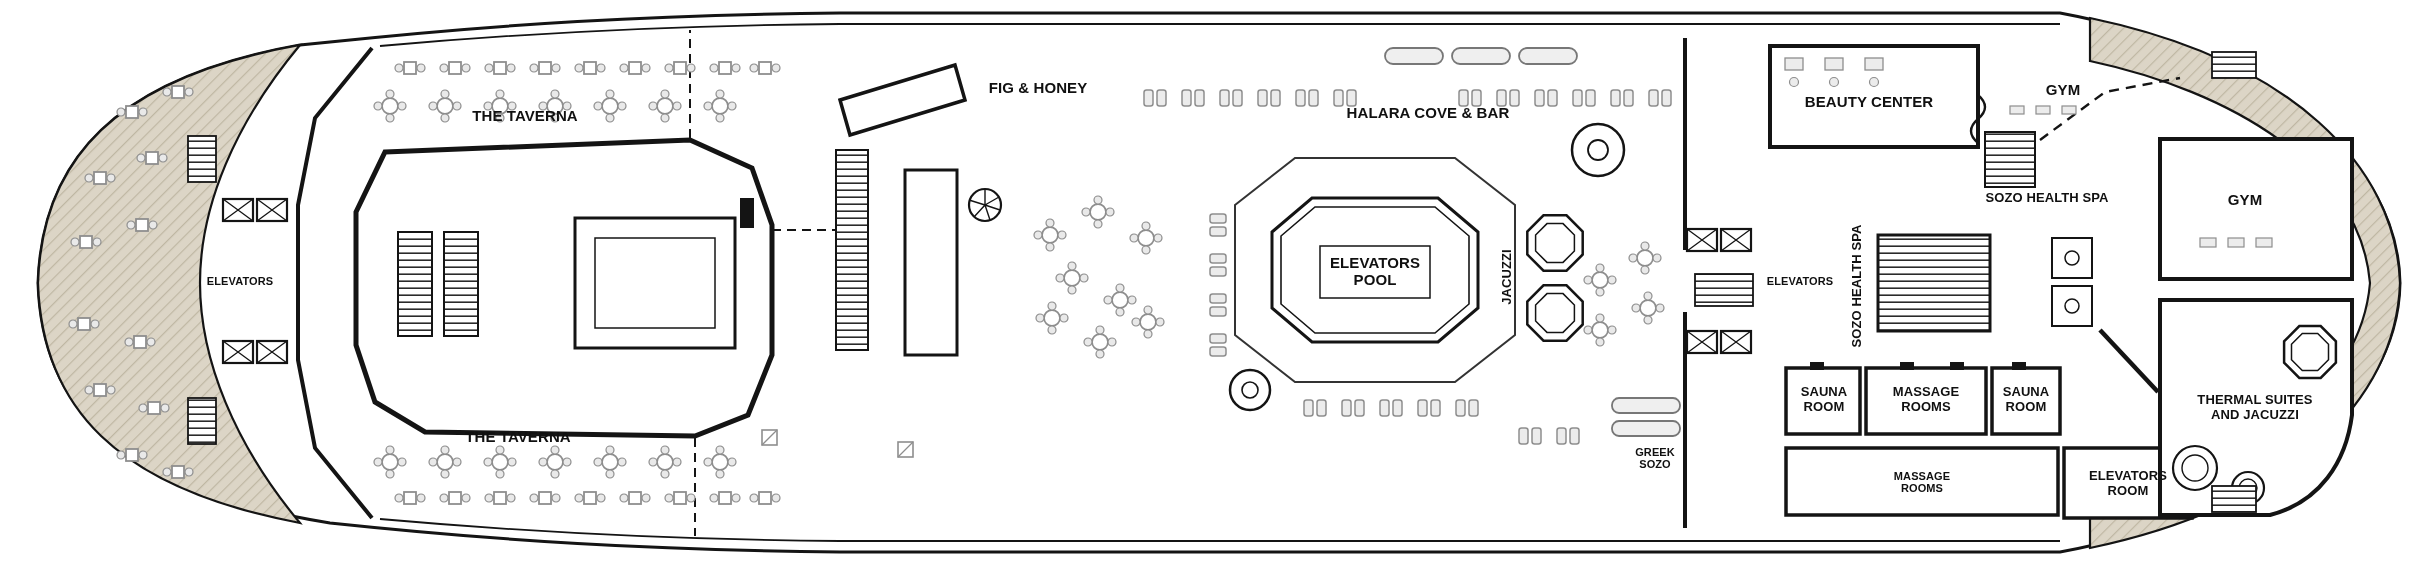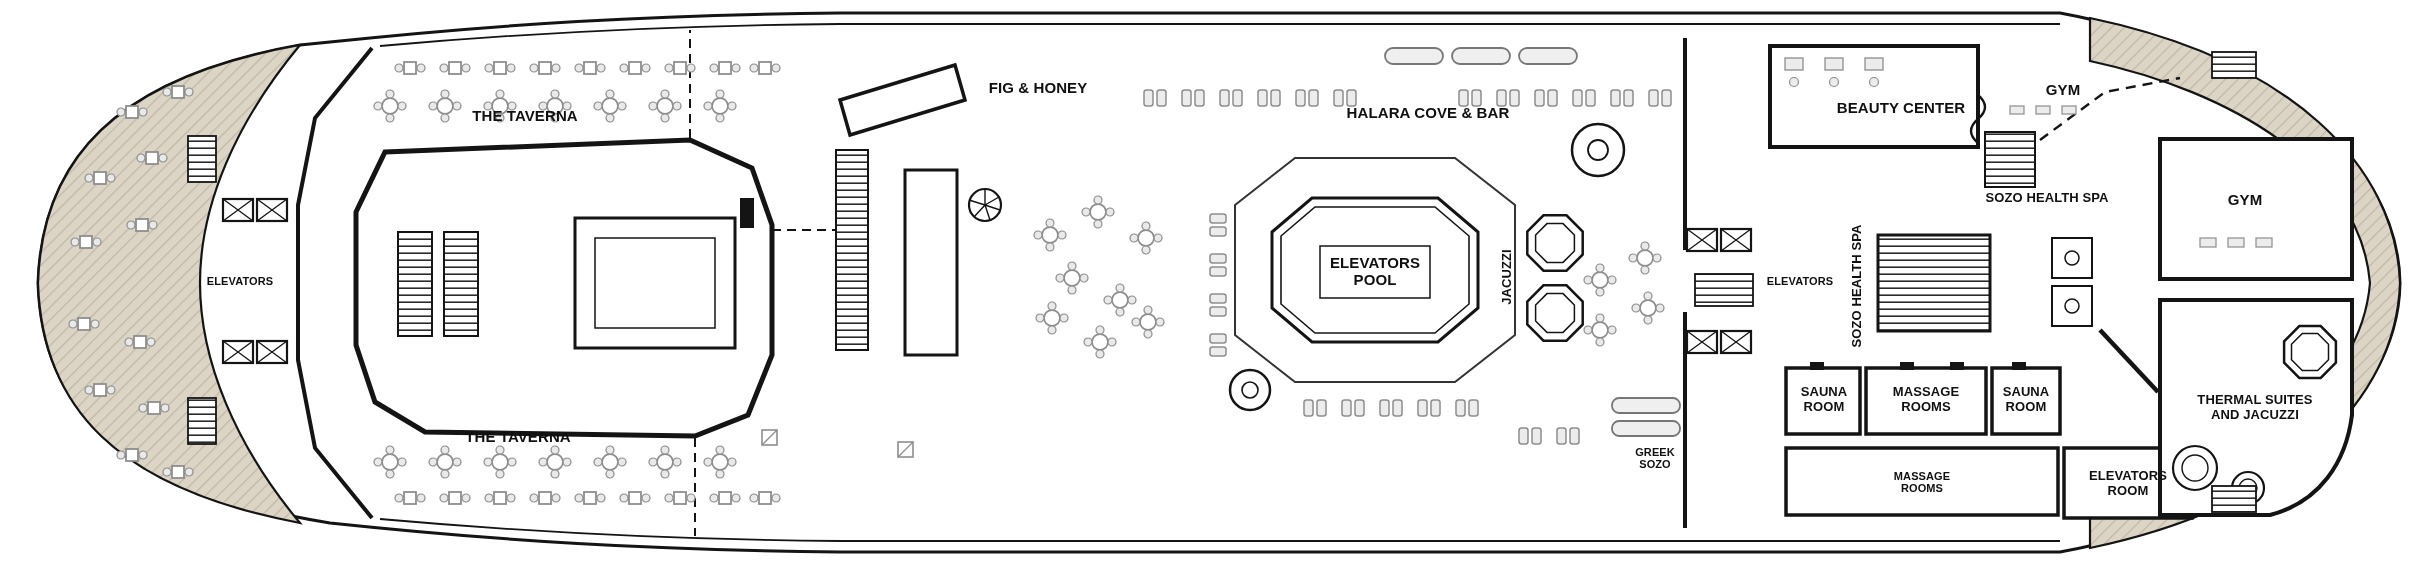--- a/index.html
+++ b/index.html
@@ -295,21 +295,21 @@
 
 <div class="lbl s15" style="left:525px;top:116px;">THE TAVERNA</div>
 <div class="lbl s15" style="left:518px;top:437px;">THE TAVERNA</div>
 <div class="lbl s14" style="left:240px;top:281px;">ELEVATORS</div>
 <div class="lbl s15" style="left:1038px;top:88px;">FIG &amp; HONEY</div>
 <div class="lbl s15" style="left:1428px;top:113px;">HALARA COVE &amp; BAR</div>
 <div class="lbl s15 wrap" style="left:1375px;top:272px;width:96px;">ELEVATORS POOL</div>
 <div class="lbl s13 vert" style="left:1507px;top:277px;">JACUZZI</div>
 <div class="lbl s14 wrap" style="left:1655px;top:458px;width:60px;">GREEK SOZO</div>
 <div class="lbl s14" style="left:1800px;top:281px;">ELEVATORS</div>
-<div class="lbl s15" style="left:1869px;top:108px;margin-left:32px;">BEAUTY CENTER</div>
+<div class="lbl s15" style="left:1869px;top:102px;">BEAUTY CENTER</div>
 <div class="lbl s13 vert" style="left:1857px;top:286px;">SOZO HEALTH SPA</div>
 <div class="lbl s13" style="left:2047px;top:198px;">SOZO HEALTH SPA</div>
 <div class="lbl s15" style="left:2063px;top:90px;">GYM</div>
 <div class="lbl s15" style="left:2245px;top:200px;">GYM</div>
 <div class="lbl s13 wrap" style="left:1824px;top:400px;width:52px;">SAUNA ROOM</div>
 <div class="lbl s13 wrap" style="left:1926px;top:400px;width:70px;">MASSAGE ROOMS</div>
 <div class="lbl s13 wrap" style="left:2026px;top:400px;width:52px;">SAUNA ROOM</div>
 <div class="lbl s14 wrap" style="left:1922px;top:482px;width:74px;">MASSAGE ROOMS</div>
 <div class="lbl s13 wrap" style="left:2128px;top:484px;width:92px;">ELEVATORS ROOM</div>
 <div class="lbl s13 wrap" style="left:2255px;top:408px;width:126px;">THERMAL SUITES AND JACUZZI</div>

